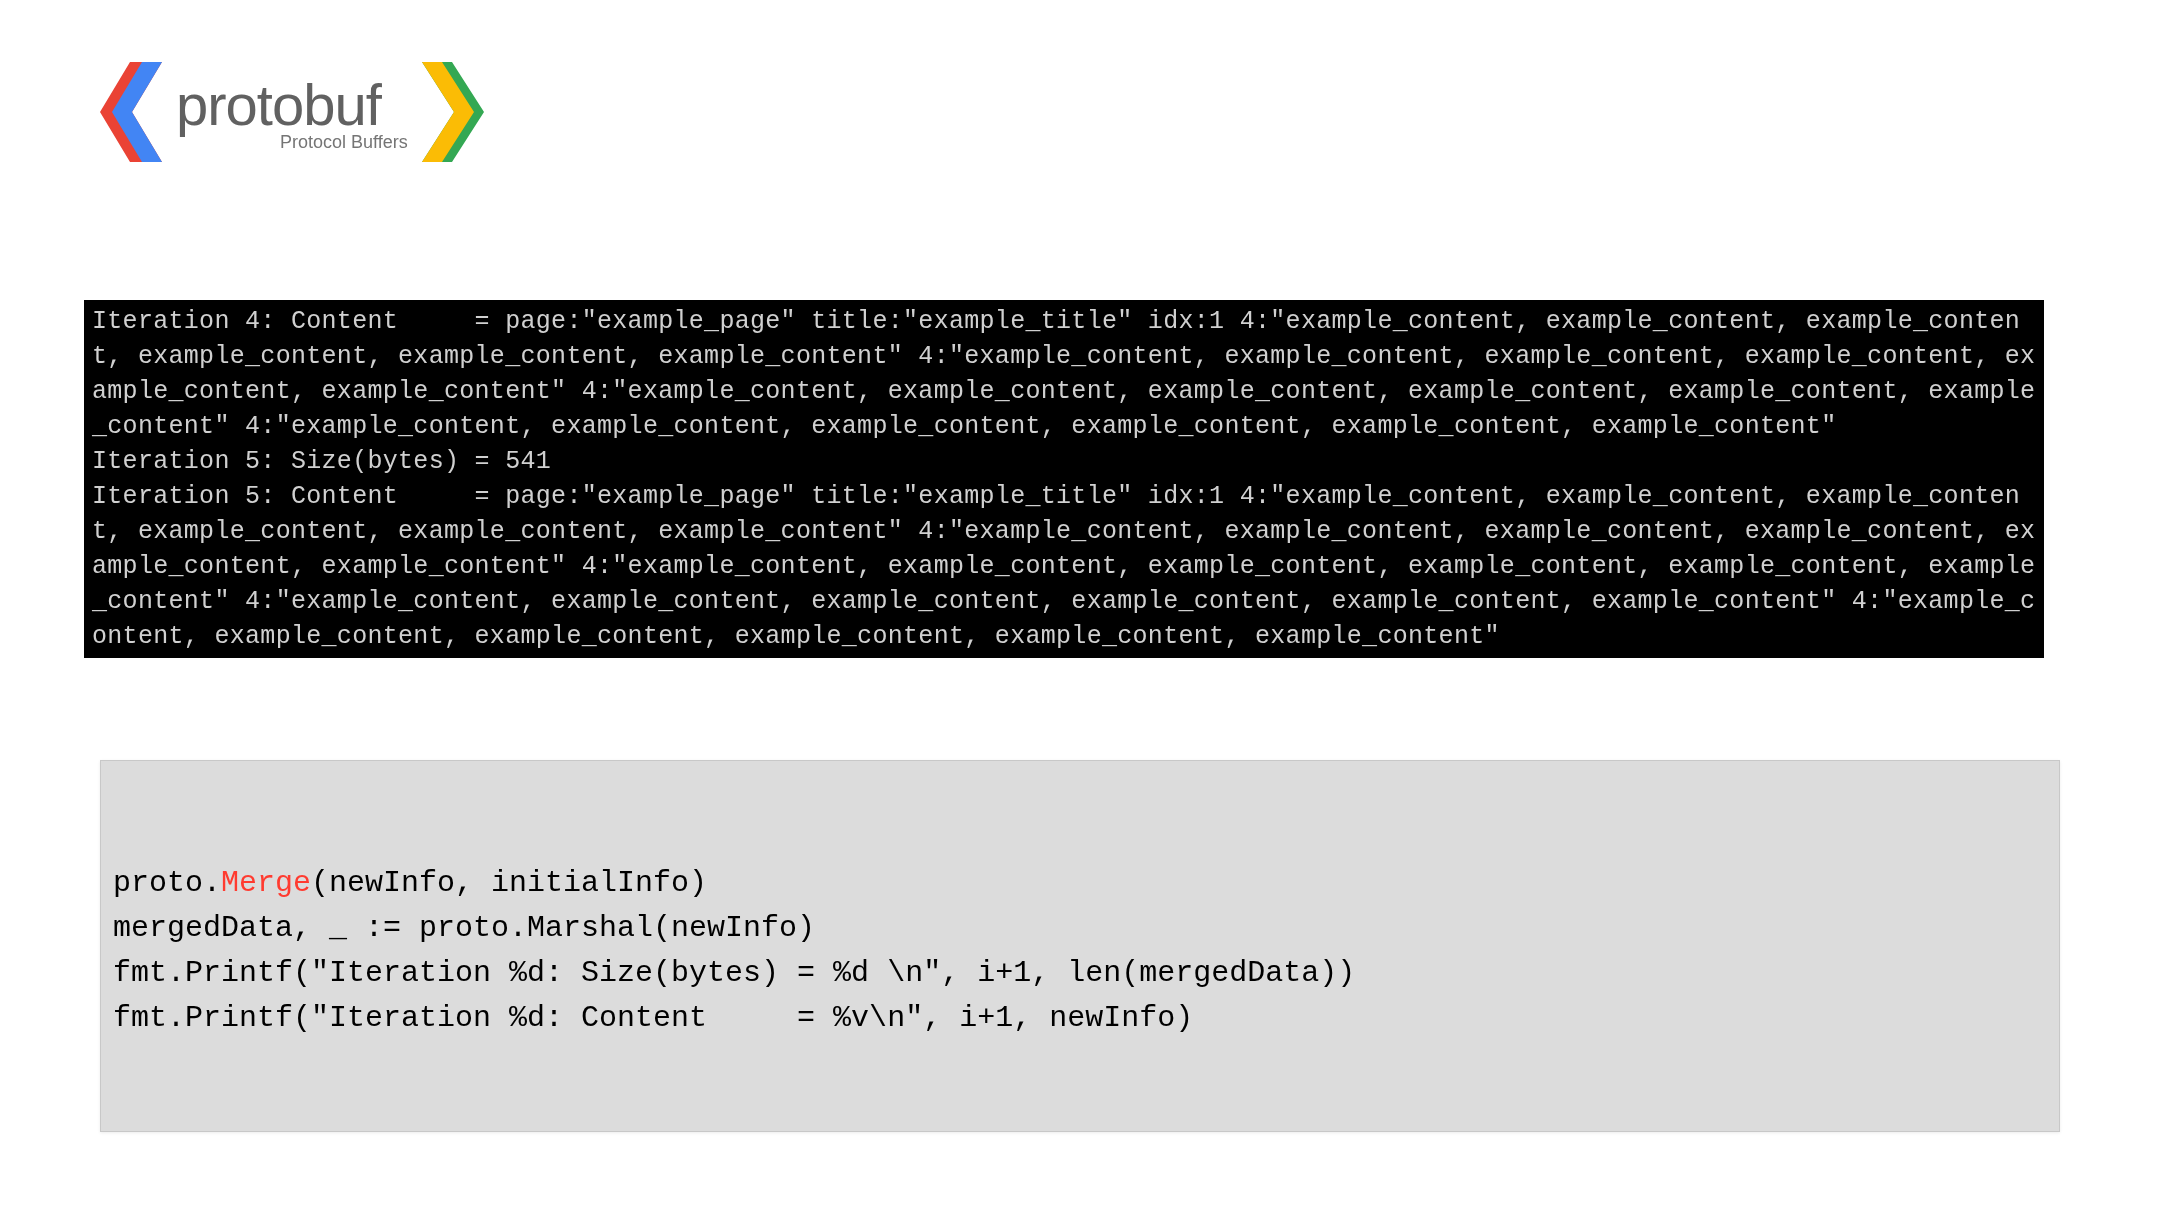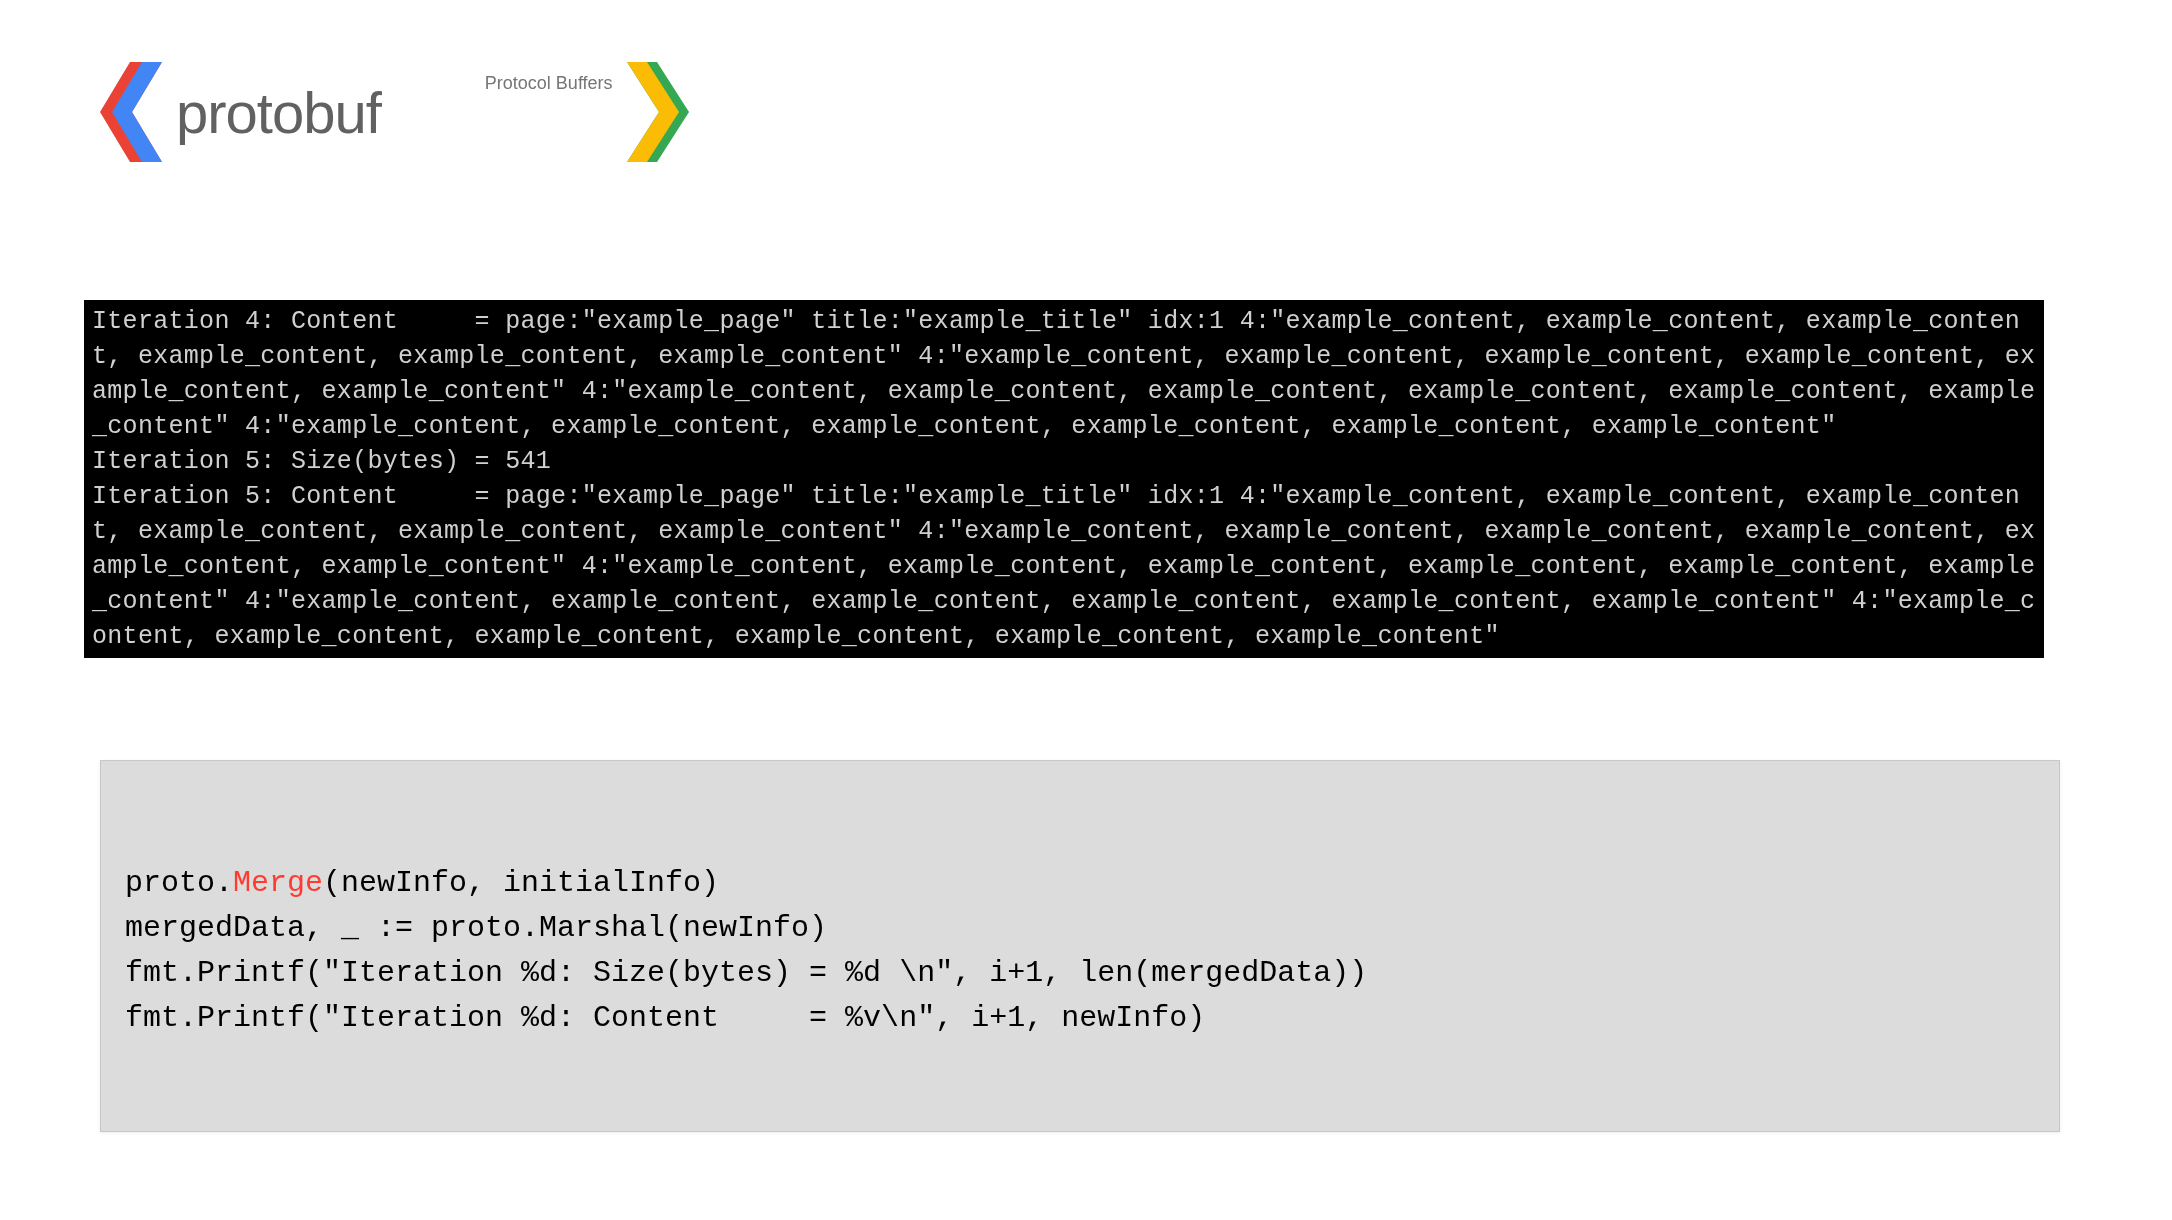--- a/index.html
+++ b/index.html
@@ -23,21 +23,21 @@
       height: 100px;
       position: relative;
     }
     .chevron-right {
       width: 62px;
       height: 100px;
       position: relative;
     }
     .logo-text {
       display: flex;
-      flex-direction: row;
+      flex-direction: column;
     }
     .logo-word {
       font-size: 58px;
       color: #616161;
       letter-spacing: -1px;
       font-weight: 400;
     }
     .logo-subtitle {
       font-size: 18px;
       color: #757575;
@@ -58,21 +58,21 @@
       white-space: pre-wrap;
       word-break: break-all;
       letter-spacing: 0.3px;
     }
     .code-block {
       position: absolute;
       top: 760px;
       left: 100px;
       width: 1960px;
       background: #dcdcdc;
-      padding: 100px 24px 90px 24px;
+      padding: 100px 24px 90px 12px;
       font-family: "SF Mono", ui-monospace, Menlo, Monaco, "Courier New", monospace;
       font-size: 30px;
       line-height: 1.5;
       color: #000000;
       border: 1px solid #c8c8c8;
       box-shadow: 0 1px 3px rgba(0,0,0,.08);
       white-space: pre;
     }
     .hl-red { color: #ff3b30; }
   </style>

